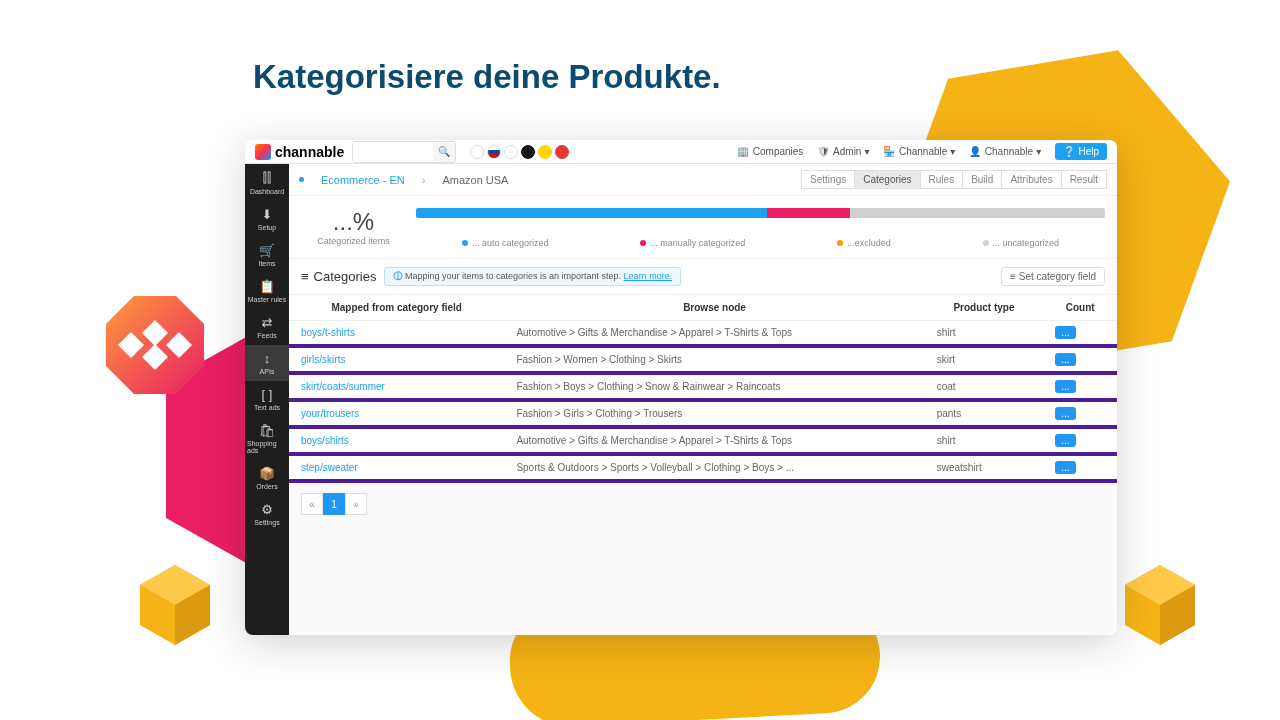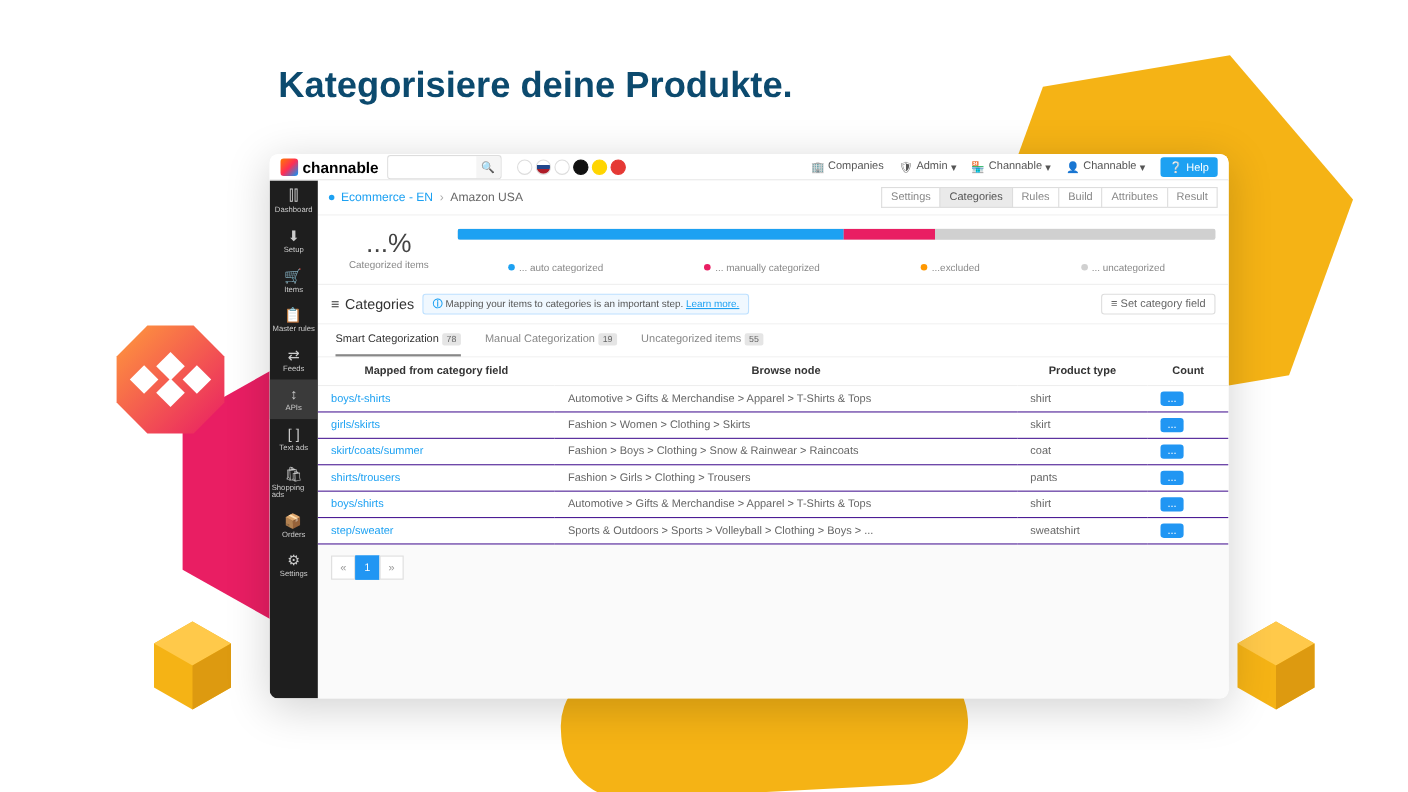--- a/index.html
+++ b/index.html
@@ -23,21 +23,21 @@
 .top-right{margin-left:auto;display:flex;align-items:center;gap:14px;font-size:10px;color:#555}
 .top-right .item{display:flex;align-items:center;gap:3px;cursor:pointer}
 .help-btn{background:#1da1f2;color:#fff;padding:3px 8px;border-radius:3px}
 .body{flex:1;display:flex;overflow:hidden}
 .sidebar{width:44px;background:#1e1e1e;display:flex;flex-direction:column}
 .side-item{display:flex;flex-direction:column;align-items:center;justify-content:center;color:#ccc;font-size:7px;padding:6px 2px;cursor:pointer;gap:2px}
 .side-item.active{background:#3a3a3a}
 .side-icon{font-size:13px}
 .main{flex:1;background:#fafafa;overflow:auto}
 .breadcrumb-row{display:flex;align-items:center;padding:6px 10px;border-bottom:1px solid #eee;background:#fff}
-.bc{display:flex;align-items:center;gap:6px;font-size:11px}
+.bc{display:flex;align-items:center;gap:17px;font-size:11px}
 .bc .dot{width:5px;height:5px;background:#1da1f2;border-radius:50%}
 .bc a{color:#1da1f2;text-decoration:none}
 .bc .sep{color:#aaa}
 .bc .cur{color:#666}
 .steps{margin-left:auto;display:flex}
 .step{font-size:10px;color:#888;background:#fff;border:1px solid #ddd;padding:3px 8px;position:relative;cursor:pointer}
 .step.active{background:#eaeaea;color:#555}
 .step:not(:last-child){border-right:none}
 .stats-row{display:flex;padding:12px 12px 10px;background:#fff;border-bottom:1px solid #eee}
 .stats-left{width:105px;text-align:center}
@@ -54,21 +54,21 @@
 .info-pill{border:1px solid #bde0ff;background:#f0f8ff;font-size:9px;color:#555;padding:2px 8px;border-radius:3px;margin-left:8px}
 .info-pill .info-i{color:#1da1f2;font-weight:700}
 .info-pill a{color:#1da1f2;text-decoration:underline}
 .set-cat{margin-left:auto;border:1px solid #ddd;background:#fff;font-size:10px;color:#666;padding:3px 8px;border-radius:3px;cursor:pointer}
 .tabs{display:flex;gap:22px;padding:8px 16px 0;background:#fff;border-bottom:1px solid #eee;font-size:10px}
 .tab{padding-bottom:8px;color:#888;cursor:pointer}
 .tab.active{color:#333;border-bottom:2px solid #888}
 .badge{background:#e5e5e5;color:#666;font-size:8px;padding:1px 4px;border-radius:2px;margin-left:3px}
 .table{width:100%;font-size:10px;border-collapse:collapse;background:#fff}
 .table th{text-align:center;font-weight:700;padding:7px 12px;border-bottom:1px solid #eee;color:#333}
-.table td{padding:5px 12px;border-bottom:1px solid #4c1d95;color:#666}
+.table td{padding:5px 12px;border-bottom:4px solid #4c1d95;color:#666}
 .table td:first-child{color:#1da1f2}
 .row-btn{background:#2196f3;color:#fff;border:none;border-radius:3px;padding:1px 6px;font-size:10px;cursor:pointer}
 .pager{display:flex;gap:0;padding:10px 12px}
 .pager button{border:1px solid #ddd;background:#fff;color:#999;width:22px;height:22px;font-size:10px;cursor:pointer}
 .pager button.active{background:#2196f3;color:#fff;border-color:#2196f3}
 </style>
 </head>
 <body>
 
 <svg class="bg-hex-1" width="340" height="360">
@@ -218,25 +218,20 @@
       <div class="section-row">
         <span class="section-title">≡ <span>Categories</span></span>
         <span class="info-pill">
           <span class="info-i">ⓘ</span>
           <span>Mapping your items to categories is an important step.</span>
           <a>Learn more.</a>
         </span>
         <button class="set-cat">≡ <span>Set category field</span></button>
       </div>
 
-      <div class="tabs" id="tabs">
-          <div class="tab active">Smart Categorization<span class="badge">78</span></div>
-          <div class="tab">Manual Categorization<span class="badge">19</span></div>
-          <div class="tab">Uncategorized items<span class="badge">55</span></div>
-        </div>
 
       <table class="table">
         <thead>
             <tr id="thead">
               <th>Mapped from category field</th>
               <th>Browse node</th>
               <th>Product type</th>
               <th>Count</th>
             </tr>
           </thead>
@@ -253,21 +248,21 @@
               <td>skirt</td>
               <td><button class="row-btn">...</button></td>
             </tr>
             <tr>
               <td>skirt/coats/summer</td>
               <td>Fashion &gt; Boys &gt; Clothing &gt; Snow &amp; Rainwear &gt; Raincoats</td>
               <td>coat</td>
               <td><button class="row-btn">...</button></td>
             </tr>
             <tr>
-              <td>shirts/trousers</td>
+              <td>your/trousers</td>
               <td>Fashion &gt; Girls &gt; Clothing &gt; Trousers</td>
               <td>pants</td>
               <td><button class="row-btn">...</button></td>
             </tr>
             <tr>
               <td>boys/shirts</td>
               <td>Automotive &gt; Gifts &amp; Merchandise &gt; Apparel &gt; T-Shirts &amp; Tops</td>
               <td>shirt</td>
               <td><button class="row-btn">...</button></td>
             </tr>

